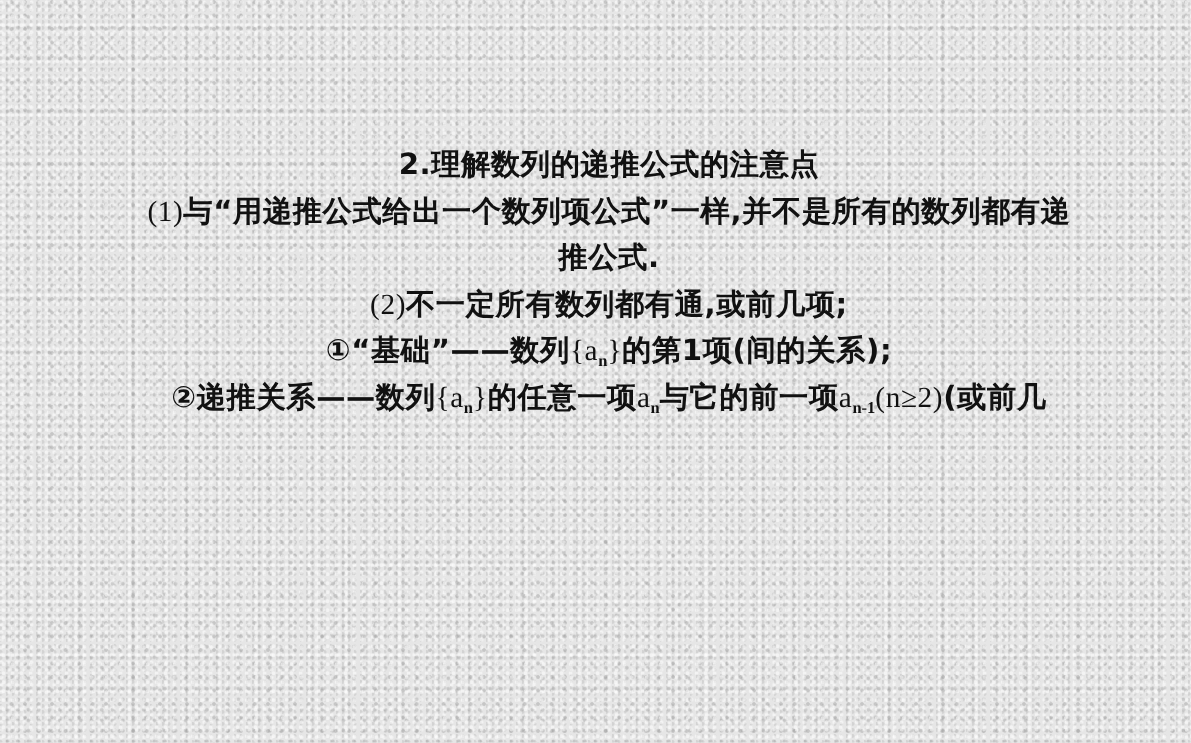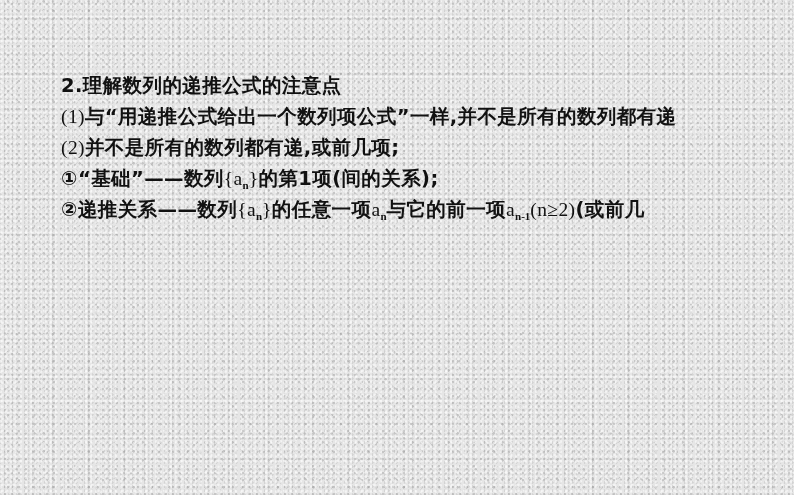--- a/index.html
+++ b/index.html
@@ -18,25 +18,26 @@
         radial-gradient(circle at 40% 80%, rgba(255,255,255,0.5) 0 1px, transparent 1.5px),
         radial-gradient(circle at 85% 15%, rgba(150,150,150,0.4) 0 1px, transparent 1.5px),
         radial-gradient(circle at 10% 65%, rgba(175,175,175,0.35) 0 1px, transparent 1.5px);
       background-size: 5px 5px, 7px 7px, 6px 6px, 9px 9px, 4px 4px;
       font-family: "DejaVu Sans", "Liberation Sans", sans-serif;
       color: #111111;
     }
     .content {
       position: absolute;
       left: 61px;
-      top: 70px;
+      top: 94px;
       width: 690px;
       font-size: 19.5px;
       line-height: 31px;
       letter-spacing: 0.4px;
+      text-align: center;
     }
     .line {
       white-space: nowrap;
       height: 31px;
     }
     .b { font-weight: bold; }
     .n { font-weight: bold; }
     .serif { font-family: "Liberation Serif", "DejaVu Serif", serif; font-weight: normal; }
     .sub {
       font-size: 11px;
@@ -50,23 +51,26 @@
 <body>
 
 <div class="content">
   <div class="line b">
     <span>2.理解数列的递推公式的注意点</span>
   </div>
 
   <div class="line">
     <span class="serif">(1)</span><span class="b">与“用递推公式给出一个数列</span><span class="n">项公式”一样</span><span class="b">,并不是所有的数列都有递</span>
   </div>
+  <div class="line b">
+    <span>推公式.</span>
+  </div>
 
   <div class="line">
-    <span class="serif">(2)</span><span class="b">并不是所有的数列都有递</span><span class="n">,</span><span class="b">或前几项</span><span class="n">;</span>
+    <span class="serif">(2)</span><span class="b">不一定所有数列都有通</span><span class="n">,</span><span class="b">或前几项</span><span class="n">;</span>
   </div>
 
   <div class="line">
     <span class="n">①</span><span class="b">“基础”——数列</span><span class="serif"><span>{a</span><span class="sub">n</span><span>}</span></span><span class="b">的第1项</span><span class="b">(间的关系)</span><span class="n">;</span>
   </div>
 
   <div class="line">
     <span class="n">②</span><span class="n">递推关系——</span><span class="b">数列</span><span class="serif"><span>{a</span><span class="sub">n</span><span>}</span></span><span class="b">的任意一</span><span class="n">项</span><span class="serif"><span>a</span><span class="sub">n</span></span><span class="b">与它的前一</span><span class="n">项</span><span class="serif"><span>a</span><span class="sub">n-1</span></span><span class="serif">(n≥2)</span><span class="b">(或前几</span>
   </div>
 </div>

